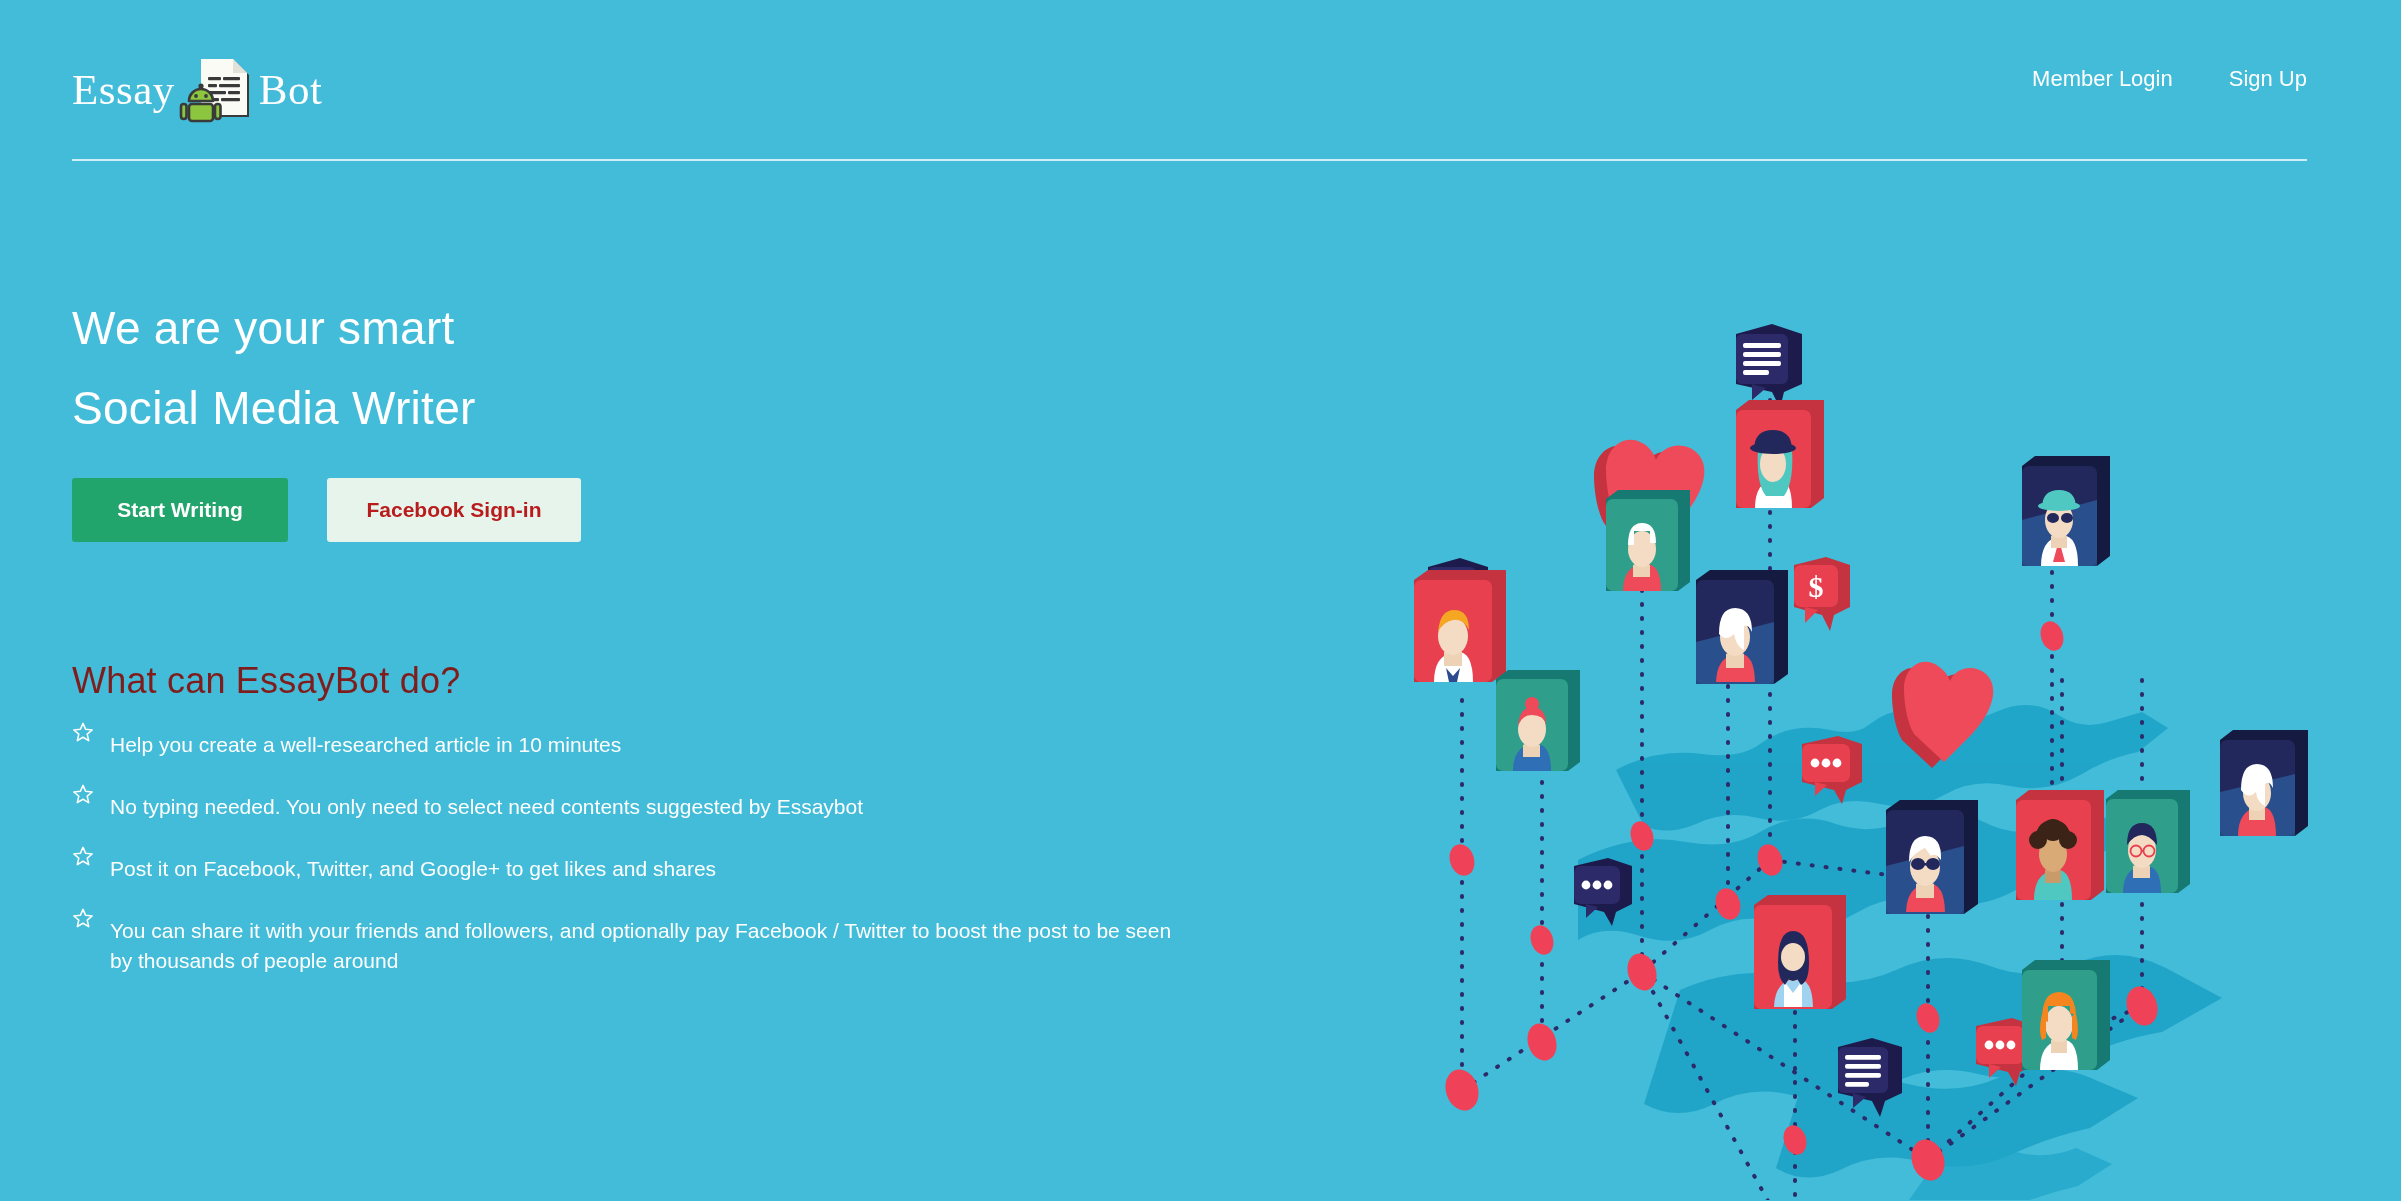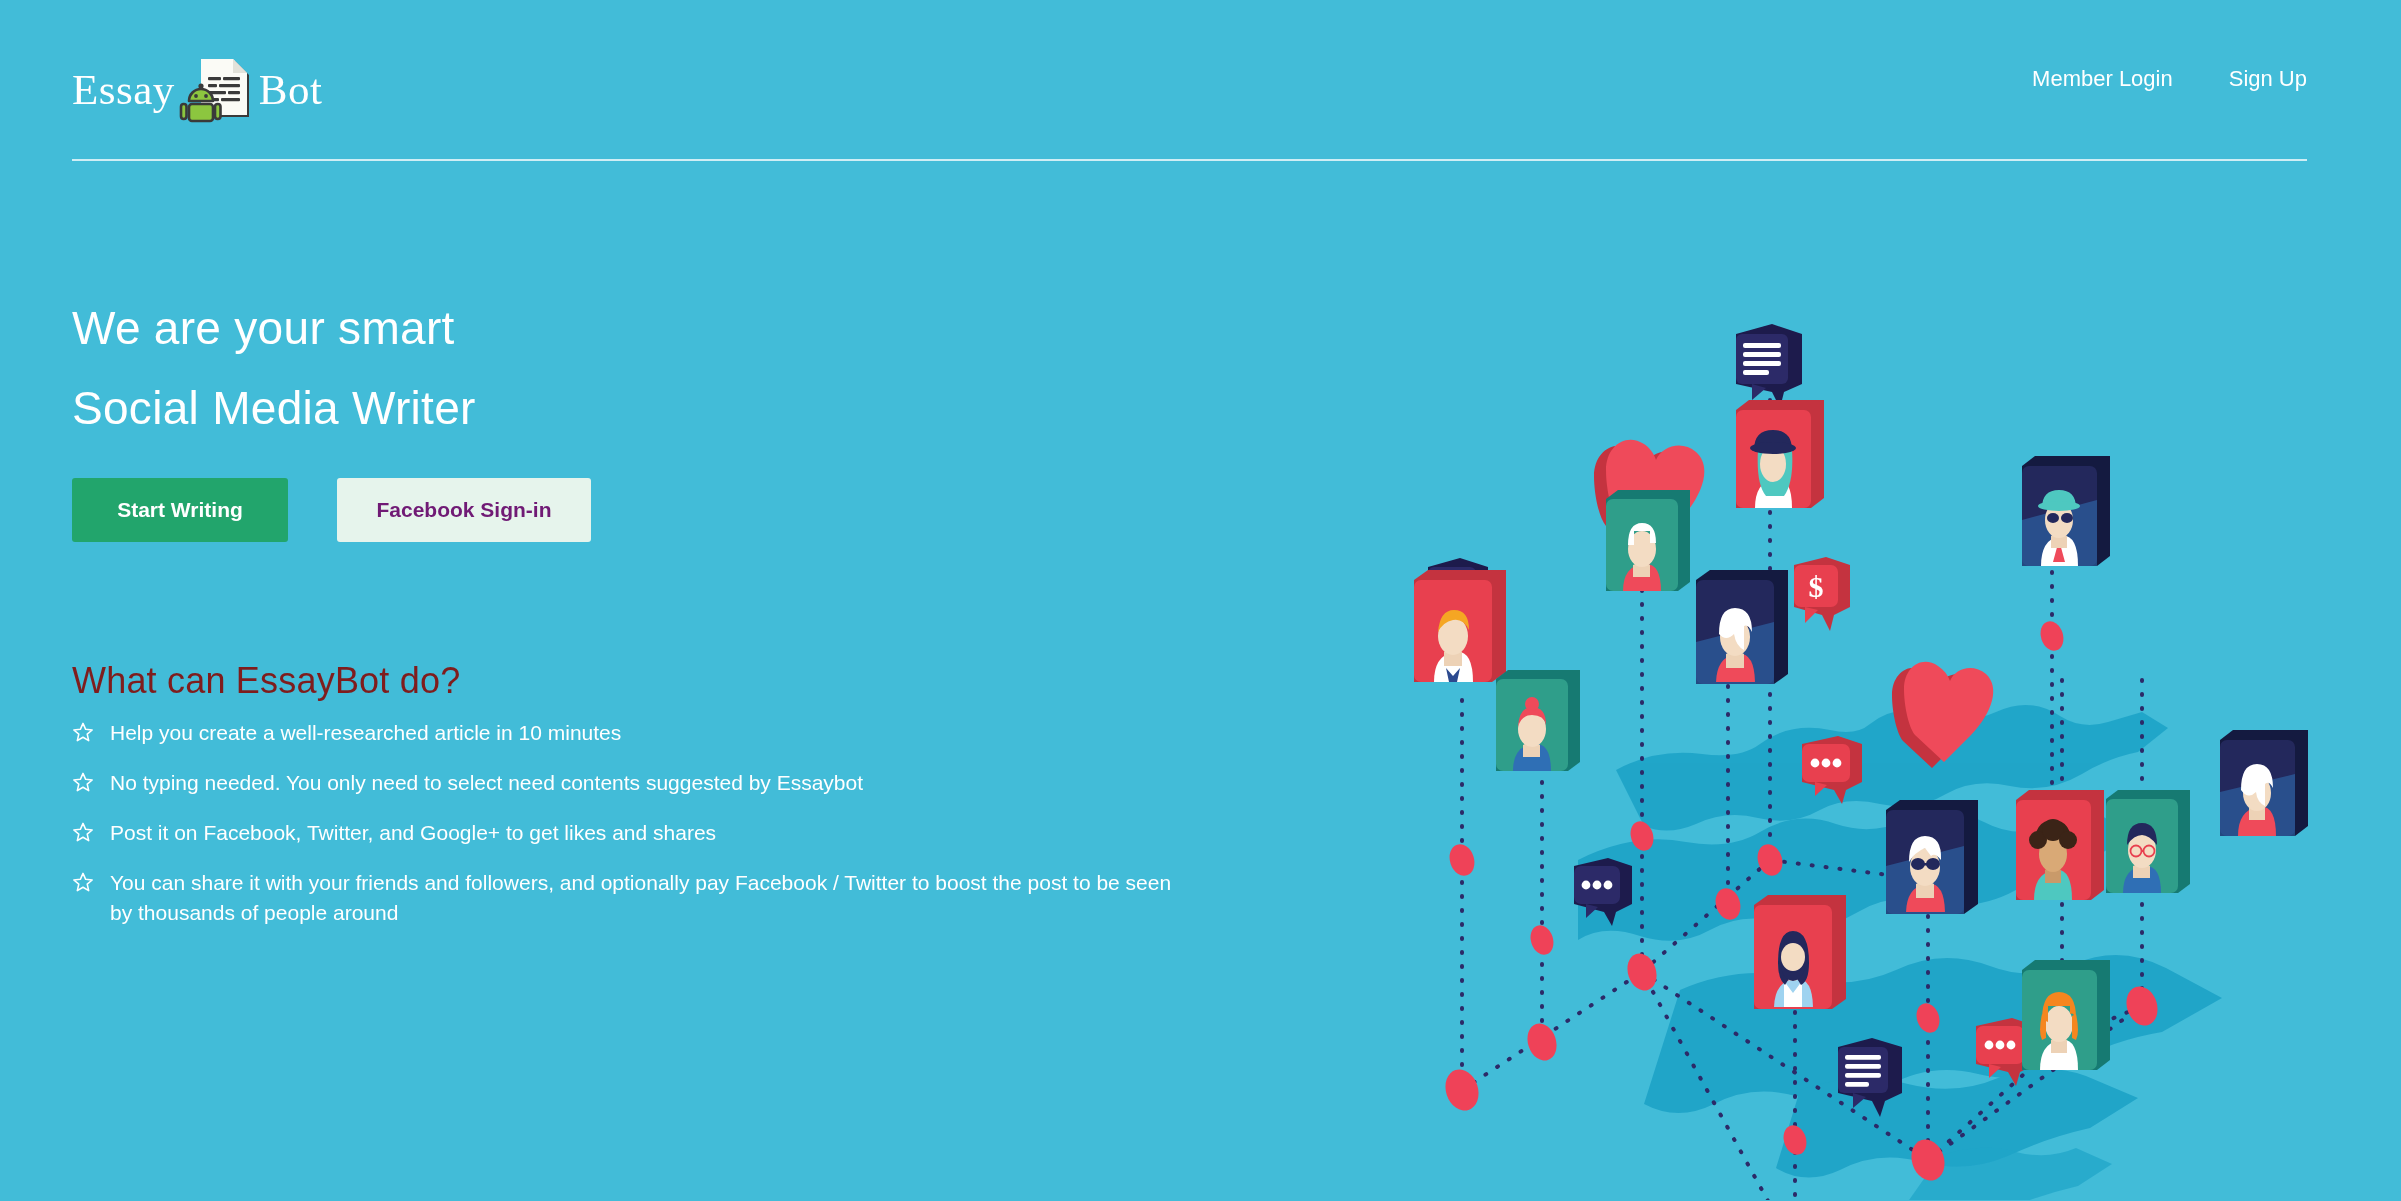--- a/index.html
+++ b/index.html
@@ -116,23 +116,23 @@
   .btn-primary {
     width: 216px;
     height: 64px;
     background: #22a56c;
     color: #ffffff;
   }
 
   .btn-secondary {
     width: 254px;
     height: 64px;
-    margin-left: 23px;
+    margin-left: 13px;
     background: #e6f4ec;
-    color: #701a75;
+    color: #b91c1c;
   }
 
   
   .features {
     position: absolute;
     left: 72px;
     top: 660px;
     width: 1200px;
   }
 
@@ -156,20 +156,21 @@
     height: 22px;
     margin-right: 16px;
     margin-top: 3px;
   }
 
   .feature-text {
     color: #ffffff;
     font-size: 21px;
     line-height: 30px;
     max-width: 1070px;
+    margin-top: 12px;
   }
 
   
   .illustration {
     position: absolute;
     left: 1380px;
     top: 300px;
     width: 1000px;
     height: 900px;
   }

